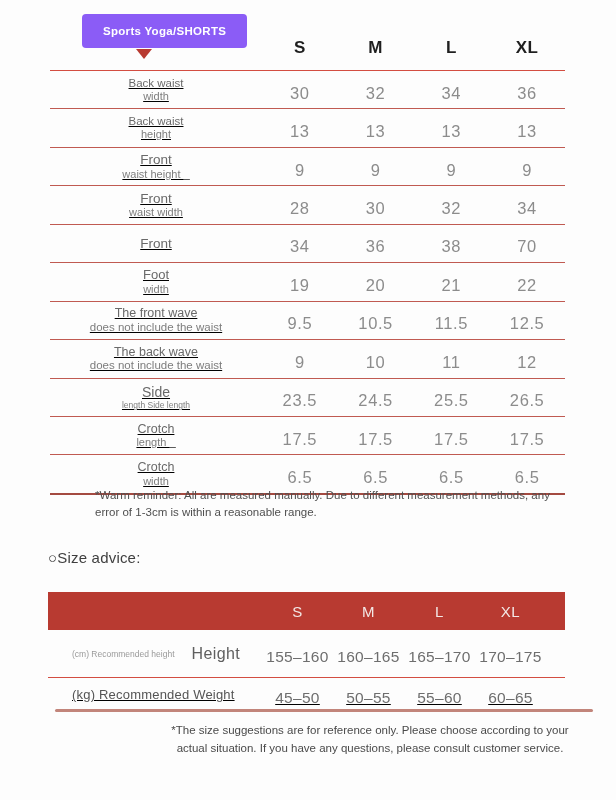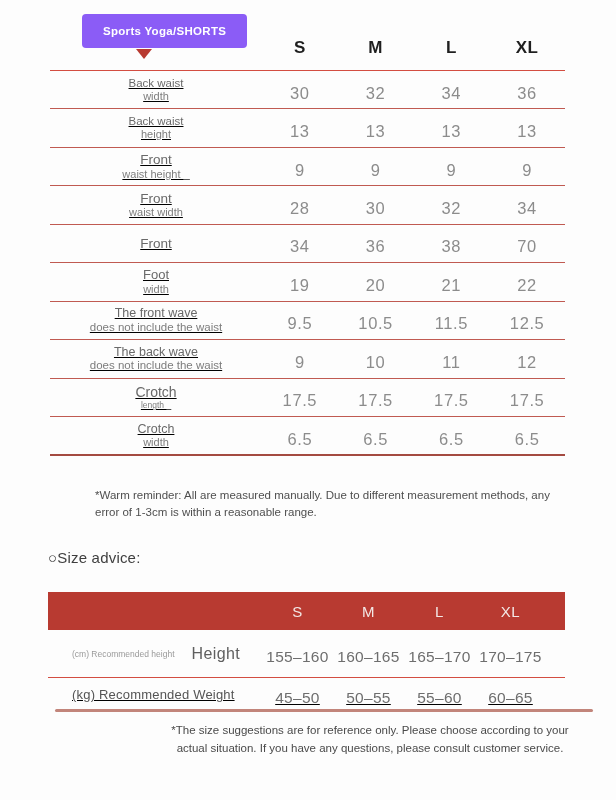--- a/index.html
+++ b/index.html
@@ -193,20 +193,30 @@
             <div class="lab-main">The back wave</div>
             <div class="lab-sub">does not include the waist</div>
           </div>
           <div class="vcell">9</div>
           <div class="vcell">10</div>
           <div class="vcell">11</div>
           <div class="vcell">12</div>
         </div>
         <div class="t1-row">
           <div class="t1-label">
+            <div class="lab-main">Side</div>
+            <div class="lab-sub">length Side length</div>
+          </div>
+          <div class="vcell">23.5</div>
+          <div class="vcell">24.5</div>
+          <div class="vcell">25.5</div>
+          <div class="vcell">26.5</div>
+        </div>
+        <div class="t1-row">
+          <div class="t1-label">
             <div class="lab-main">Crotch</div>
             <div class="lab-sub">length _</div>
           </div>
           <div class="vcell">17.5</div>
           <div class="vcell">17.5</div>
           <div class="vcell">17.5</div>
           <div class="vcell">17.5</div>
         </div>
         <div class="t1-row">
           <div class="t1-label">

